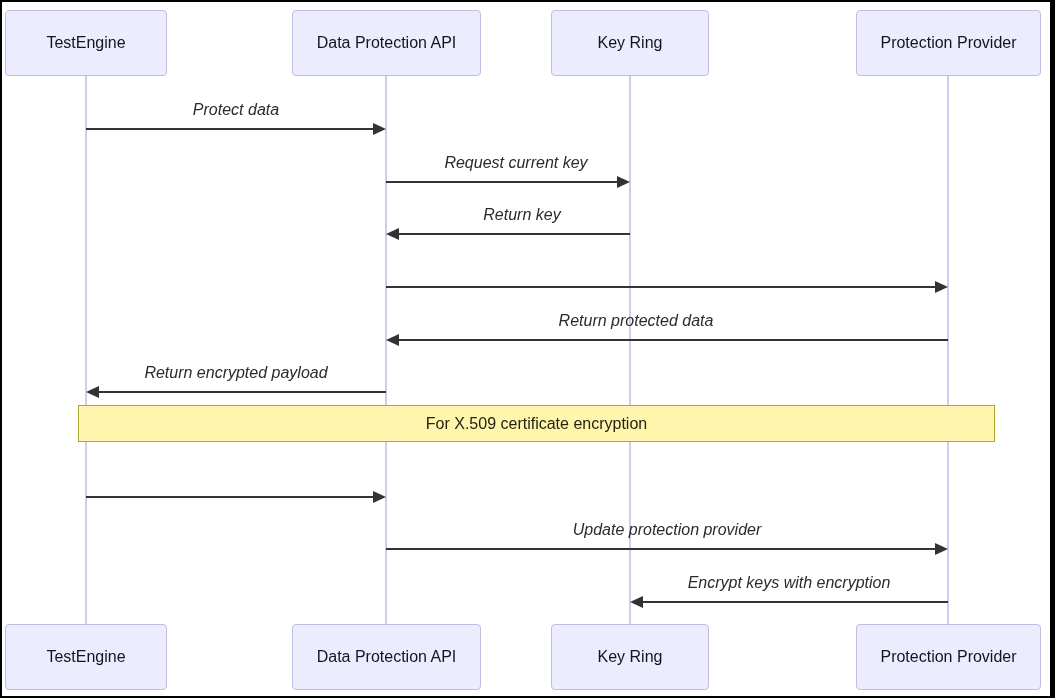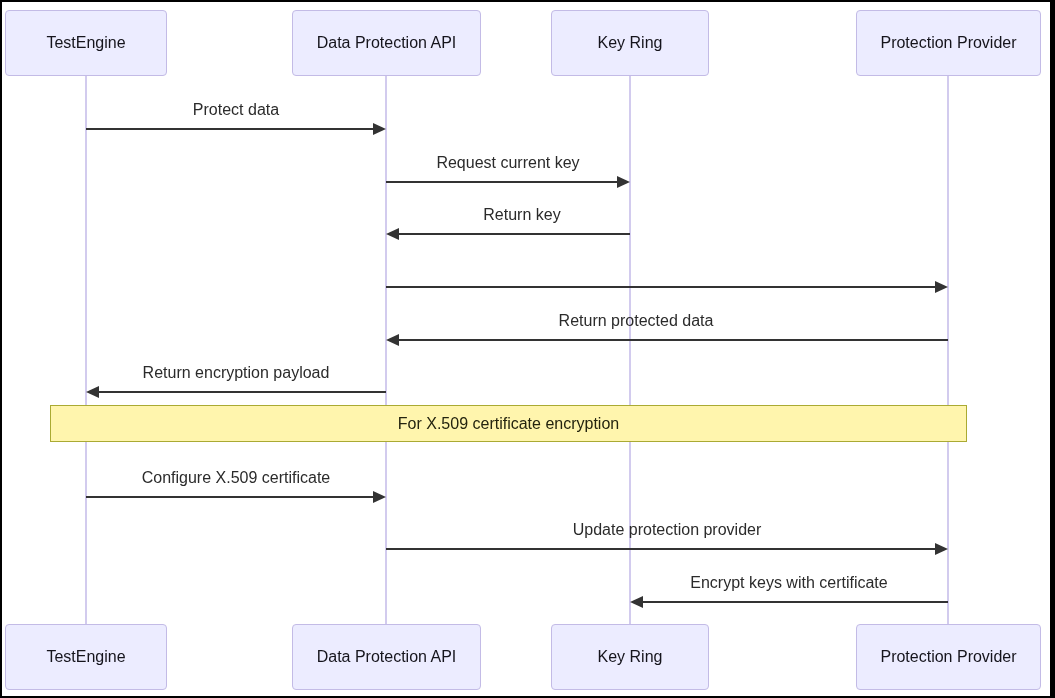--- a/index.html
+++ b/index.html
@@ -37,20 +37,21 @@
     white-space: nowrap;
   }
   .msg-label {
     position: absolute;
     height: 20px;
     line-height: 20px;
     text-align: center;
     font-size: 16px;
     color: #2b2b2b;
     white-space: nowrap;
+    font-style: italic;
   }
   .msg-line {
     position: absolute;
     height: 2px;
     background: #333333;
   }
   .head-right {
     position: absolute;
     width: 0; height: 0;
     border-top: 6px solid transparent;
@@ -87,50 +88,49 @@
 
   <div class="actor" style="left:3px;top:8px;width:162px">TestEngine</div>
   <div class="actor" style="left:290px;top:8px;width:189px">Data Protection API</div>
   <div class="actor" style="left:549px;top:8px;width:158px">Key Ring</div>
   <div class="actor" style="left:854px;top:8px;width:185px">Protection Provider</div>
 
   <div class="msg-label" style="left:84px;top:98px;width:300px">Protect data</div>
   <div class="msg-line" style="left:84px;top:126px;width:287px"></div>
   <div class="head-right" style="left:371px;top:121px"></div>
 
-  <div class="msg-label" style="left:384px;top:151px;width:244px">Request current key</div>
+  <div class="msg-label" style="left:392px;top:151px;width:244px">Request current key</div>
   <div class="msg-line" style="left:384px;top:179px;width:231px"></div>
   <div class="head-right" style="left:615px;top:174px"></div>
 
   <div class="msg-label" style="left:384px;top:203px;width:272px">Return key</div>
   <div class="msg-line" style="left:397px;top:231px;width:231px"></div>
   <div class="head-left" style="left:384px;top:226px"></div>
 
   <div class="msg-line" style="left:384px;top:284px;width:549px"></div>
   <div class="head-right" style="left:933px;top:279px"></div>
 
   <div class="msg-label" style="left:384px;top:309px;width:500px">Return protected data</div>
   <div class="msg-line" style="left:397px;top:337px;width:549px"></div>
   <div class="head-left" style="left:384px;top:332px"></div>
 
-  <div class="msg-label" style="left:84px;top:361px;width:300px">Return encryption payload</div>
+  <div class="msg-label" style="left:84px;top:361px;width:300px">Return encrypted payload</div>
   <div class="msg-line" style="left:97px;top:389px;width:287px"></div>
   <div class="head-left" style="left:84px;top:384px"></div>
 
-  <div class="note" style="left:48px;top:403px;width:917px;height:37px">For X.509 certificate encryption</div>
+  <div class="note" style="left:76px;top:403px;width:917px;height:37px">For X.509 certificate encryption</div>
 
-  <div class="msg-label" style="left:84px;top:466px;width:300px">Configure X.509 certificate</div>
   <div class="msg-line" style="left:84px;top:494px;width:287px"></div>
   <div class="head-right" style="left:371px;top:489px"></div>
 
   <div class="msg-label" style="left:384px;top:518px;width:562px">Update protection provider</div>
   <div class="msg-line" style="left:384px;top:546px;width:549px"></div>
   <div class="head-right" style="left:933px;top:541px"></div>
 
-  <div class="msg-label" style="left:628px;top:571px;width:318px">Encrypt keys with certificate</div>
+  <div class="msg-label" style="left:628px;top:571px;width:318px">Encrypt keys with encryption</div>
   <div class="msg-line" style="left:641px;top:599px;width:305px"></div>
   <div class="head-left" style="left:628px;top:594px"></div>
 
   <div class="actor" style="left:3px;top:622px;width:162px">TestEngine</div>
   <div class="actor" style="left:290px;top:622px;width:189px">Data Protection API</div>
   <div class="actor" style="left:549px;top:622px;width:158px">Key Ring</div>
   <div class="actor" style="left:854px;top:622px;width:185px">Protection Provider</div>
 
 </div>
 

